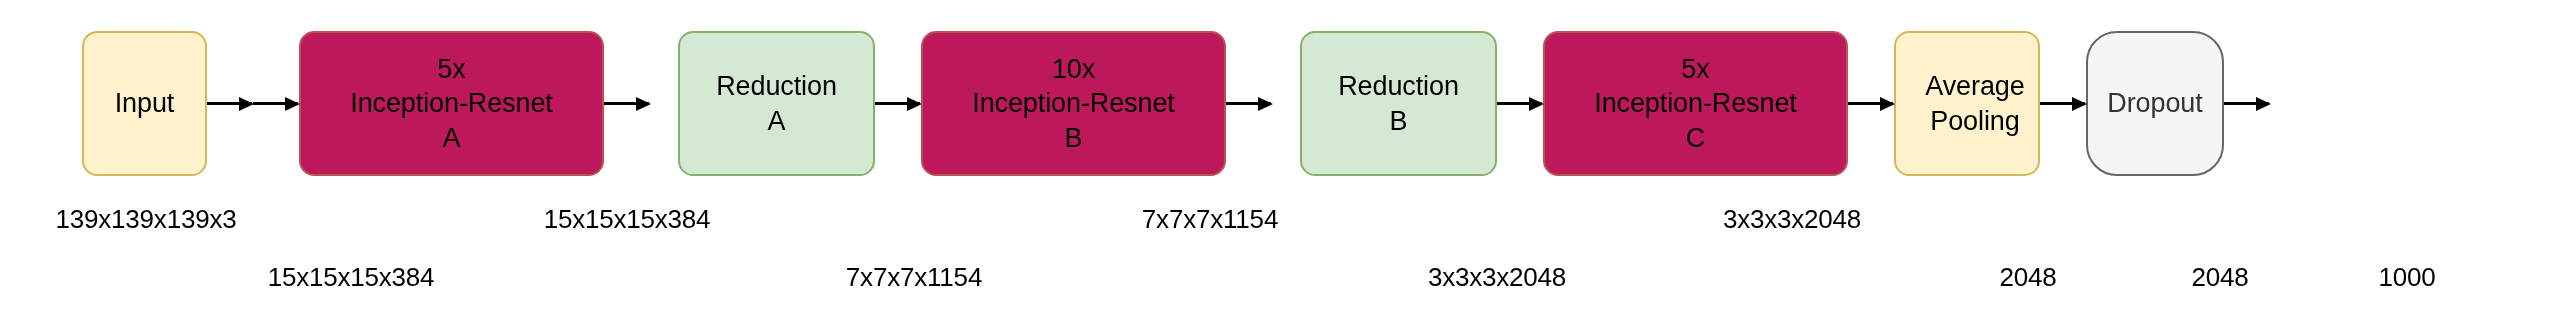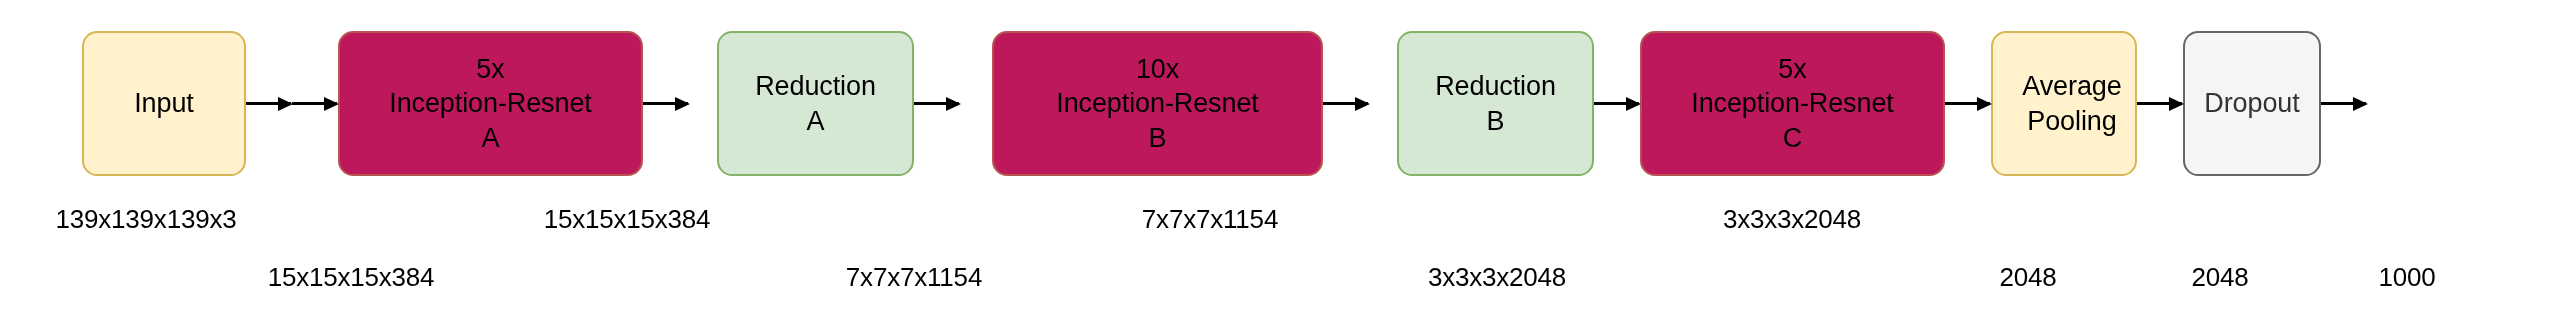--- a/index.html
+++ b/index.html
@@ -97,21 +97,21 @@
   }
   .dim-row-top    { top: 204px; }
   .dim-row-bottom { top: 262px; }
 </style>
 </head>
 <body>
 
 <div id="diagram">
 
   <div class="pipeline" id="pipeline">
-      <div class="node theme-yellow" style="width: 164px; justify-content: center;"><span class="node-label">Input</span></div>
+      <div class="node theme-yellow" style="width: 125px; justify-content: center;"><span class="node-label">Input</span></div>
       <div class="arrow" style="width: 46px;">
         <div class="shaft"></div>
         <div class="head"></div>
       </div>
       <div class="arrow" style="width: 46px;">
         <div class="shaft"></div>
         <div class="head"></div>
       </div>
       <div class="node theme-red" style="width: 305px;"><span class="node-label">5x
 Inception-Resnet
@@ -119,21 +119,21 @@
       <div class="arrow" style="width: 46px;">
         <div class="shaft"></div>
         <div class="head"></div>
       </div>
       <div class="node theme-green" style="width: 197px;"><span class="node-label">Reduction
 A</span></div>
       <div class="arrow" style="width: 46px;">
         <div class="shaft"></div>
         <div class="head"></div>
       </div>
-      <div class="node theme-red" style="width: 331px; margin-left: 32px;"><span class="node-label">10x
+      <div class="node theme-red" style="width: 305px;"><span class="node-label">10x
 Inception-Resnet
 B</span></div>
       <div class="arrow" style="width: 46px;">
         <div class="shaft"></div>
         <div class="head"></div>
       </div>
       <div class="node theme-green" style="width: 197px;"><span class="node-label">Reduction
 B</span></div>
       <div class="arrow" style="width: 46px;">
         <div class="shaft"></div>
@@ -145,21 +145,21 @@
       <div class="arrow" style="width: 46px;">
         <div class="shaft"></div>
         <div class="head"></div>
       </div>
       <div class="node theme-yellow" style="width: 146px; padding-left: 16px;"><span class="node-label">Average
 Pooling</span></div>
       <div class="arrow" style="width: 46px;">
         <div class="shaft"></div>
         <div class="head"></div>
       </div>
-      <div class="node theme-gray" style="width: 138px;"><span class="node-label">Dropout</span></div>
+      <div class="node theme-gray" style="width: 138px; border-radius: 31px;"><span class="node-label">Dropout</span></div>
       <div class="arrow" style="width: 46px;">
         <div class="shaft"></div>
         <div class="head"></div>
       </div>
     </div>
 
   <div id="dim-labels">
       <div class="dim-label dim-row-top" style="left: 146px;">139x139x139x3</div>
       <div class="dim-label dim-row-bottom" style="left: 351px;">15x15x15x384</div>
       <div class="dim-label dim-row-top" style="left: 627px;">15x15x15x384</div>

